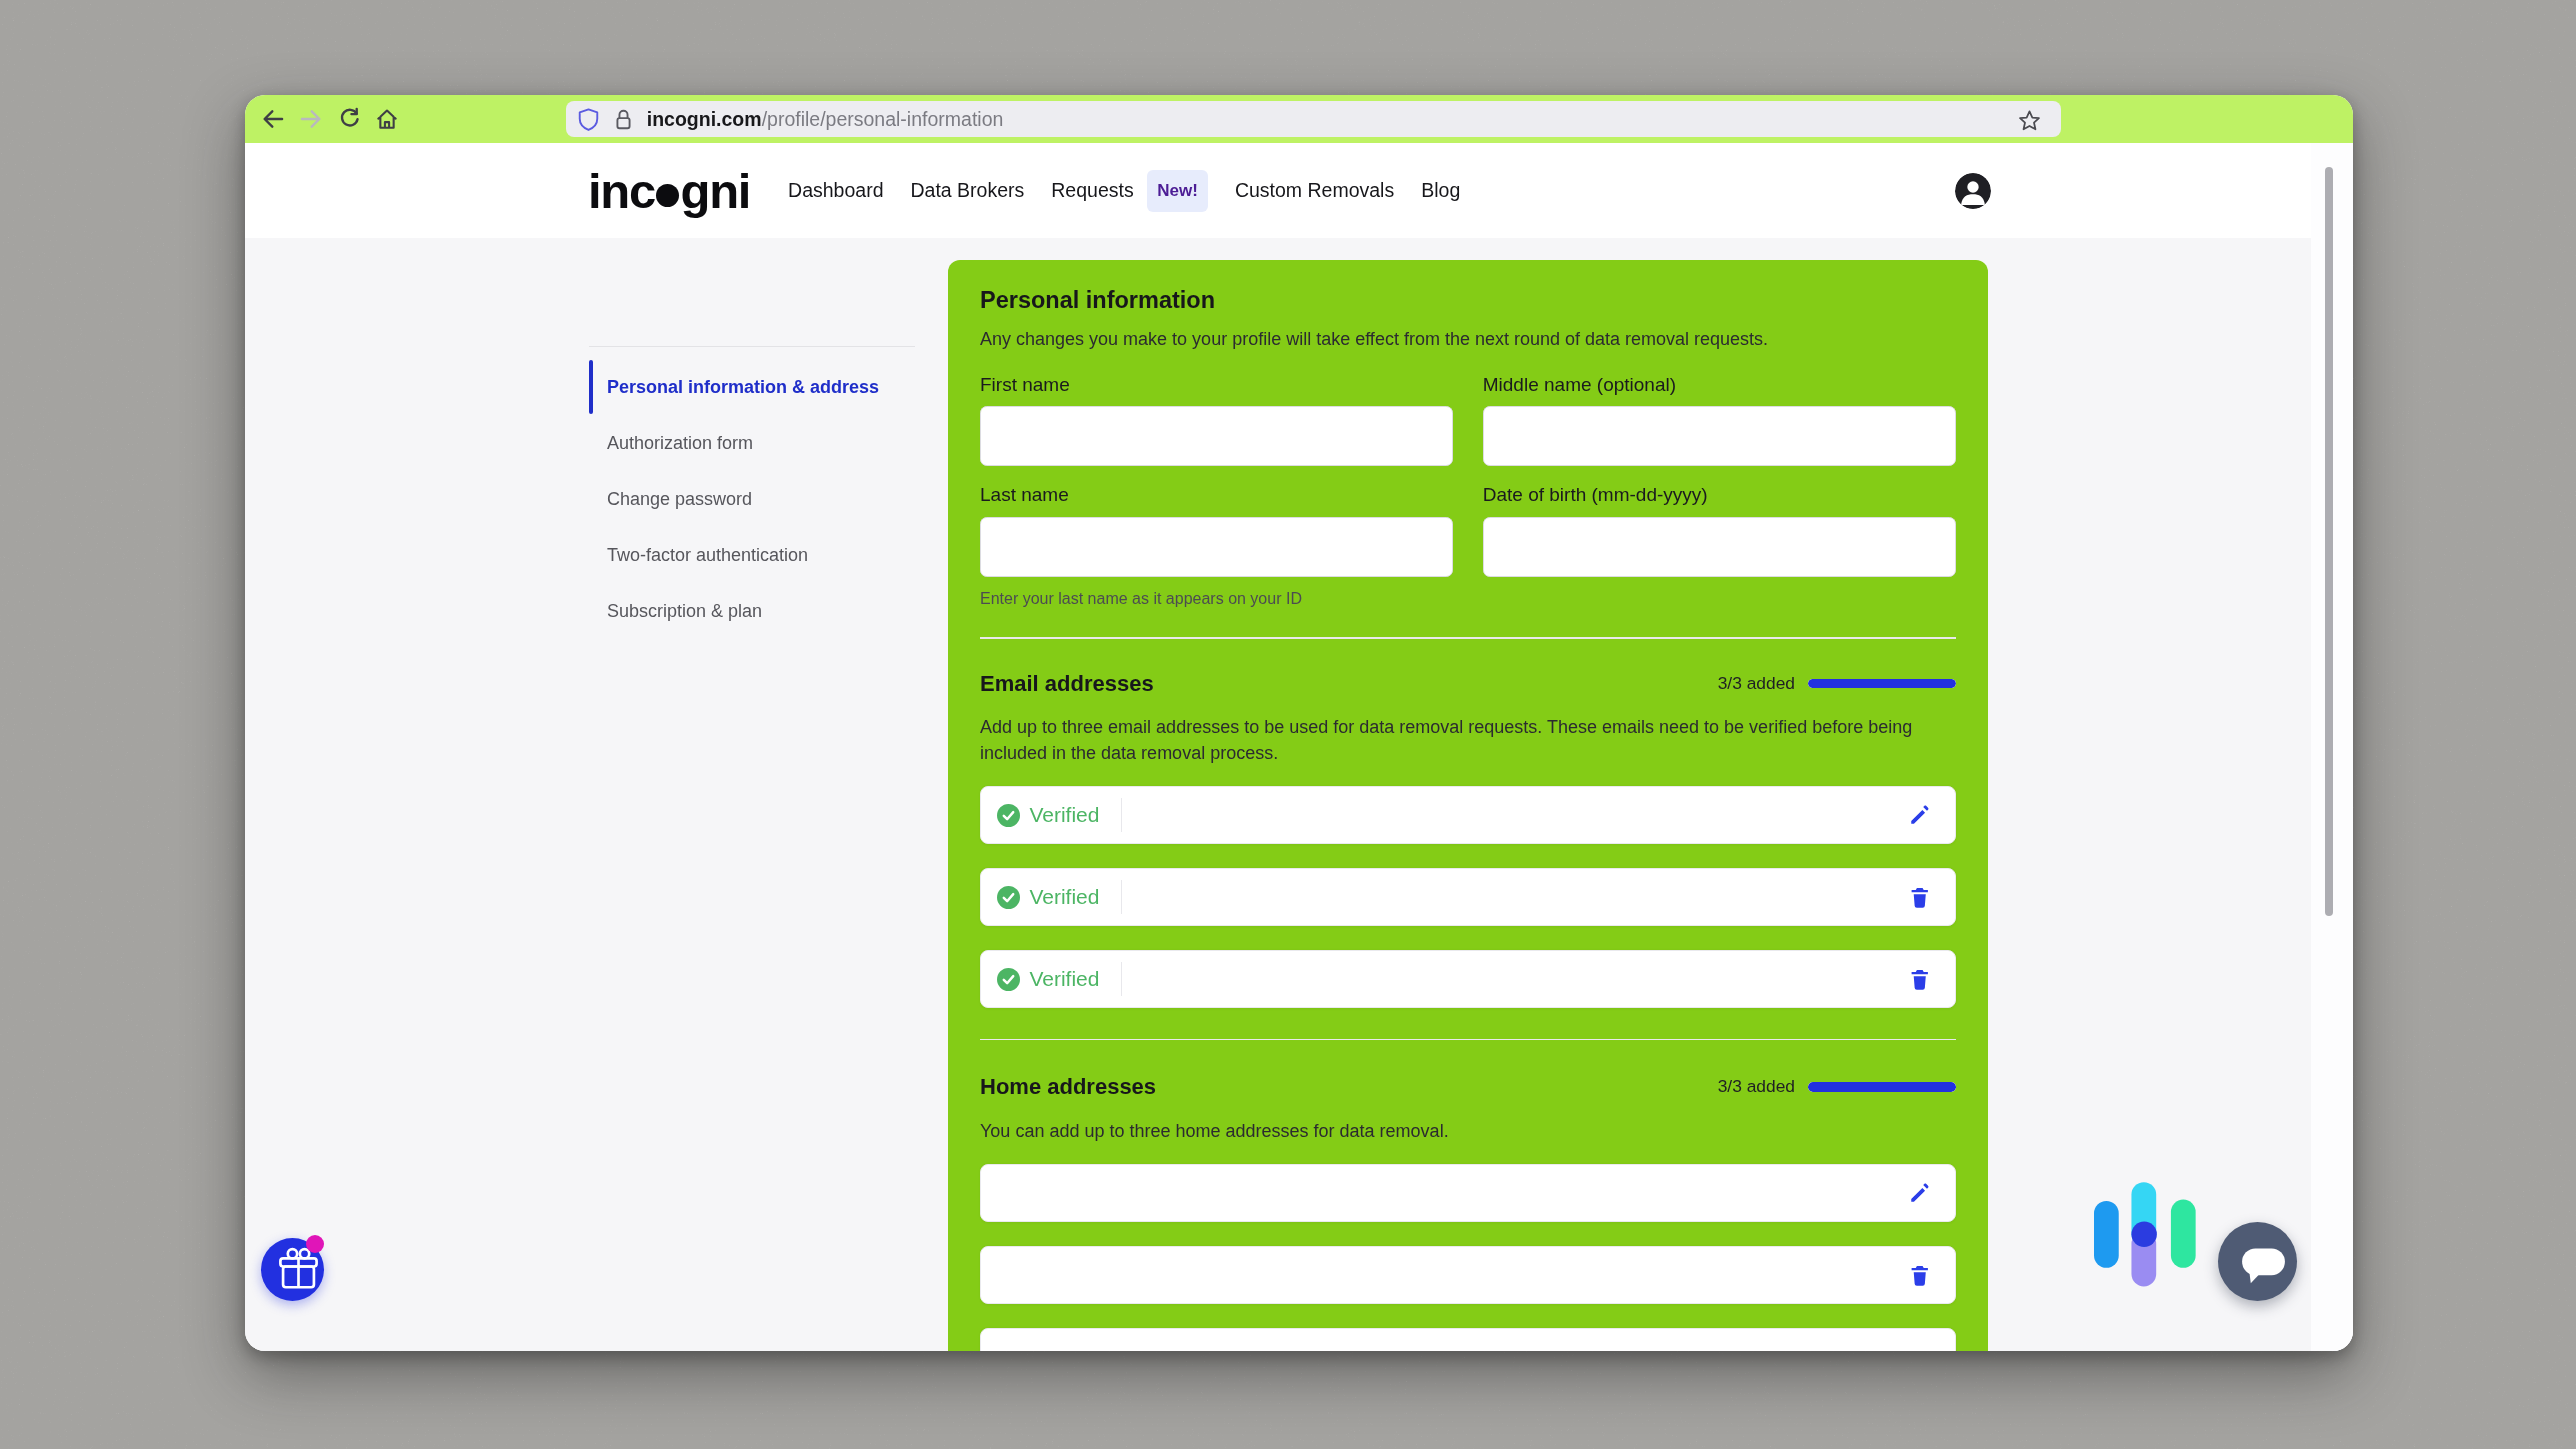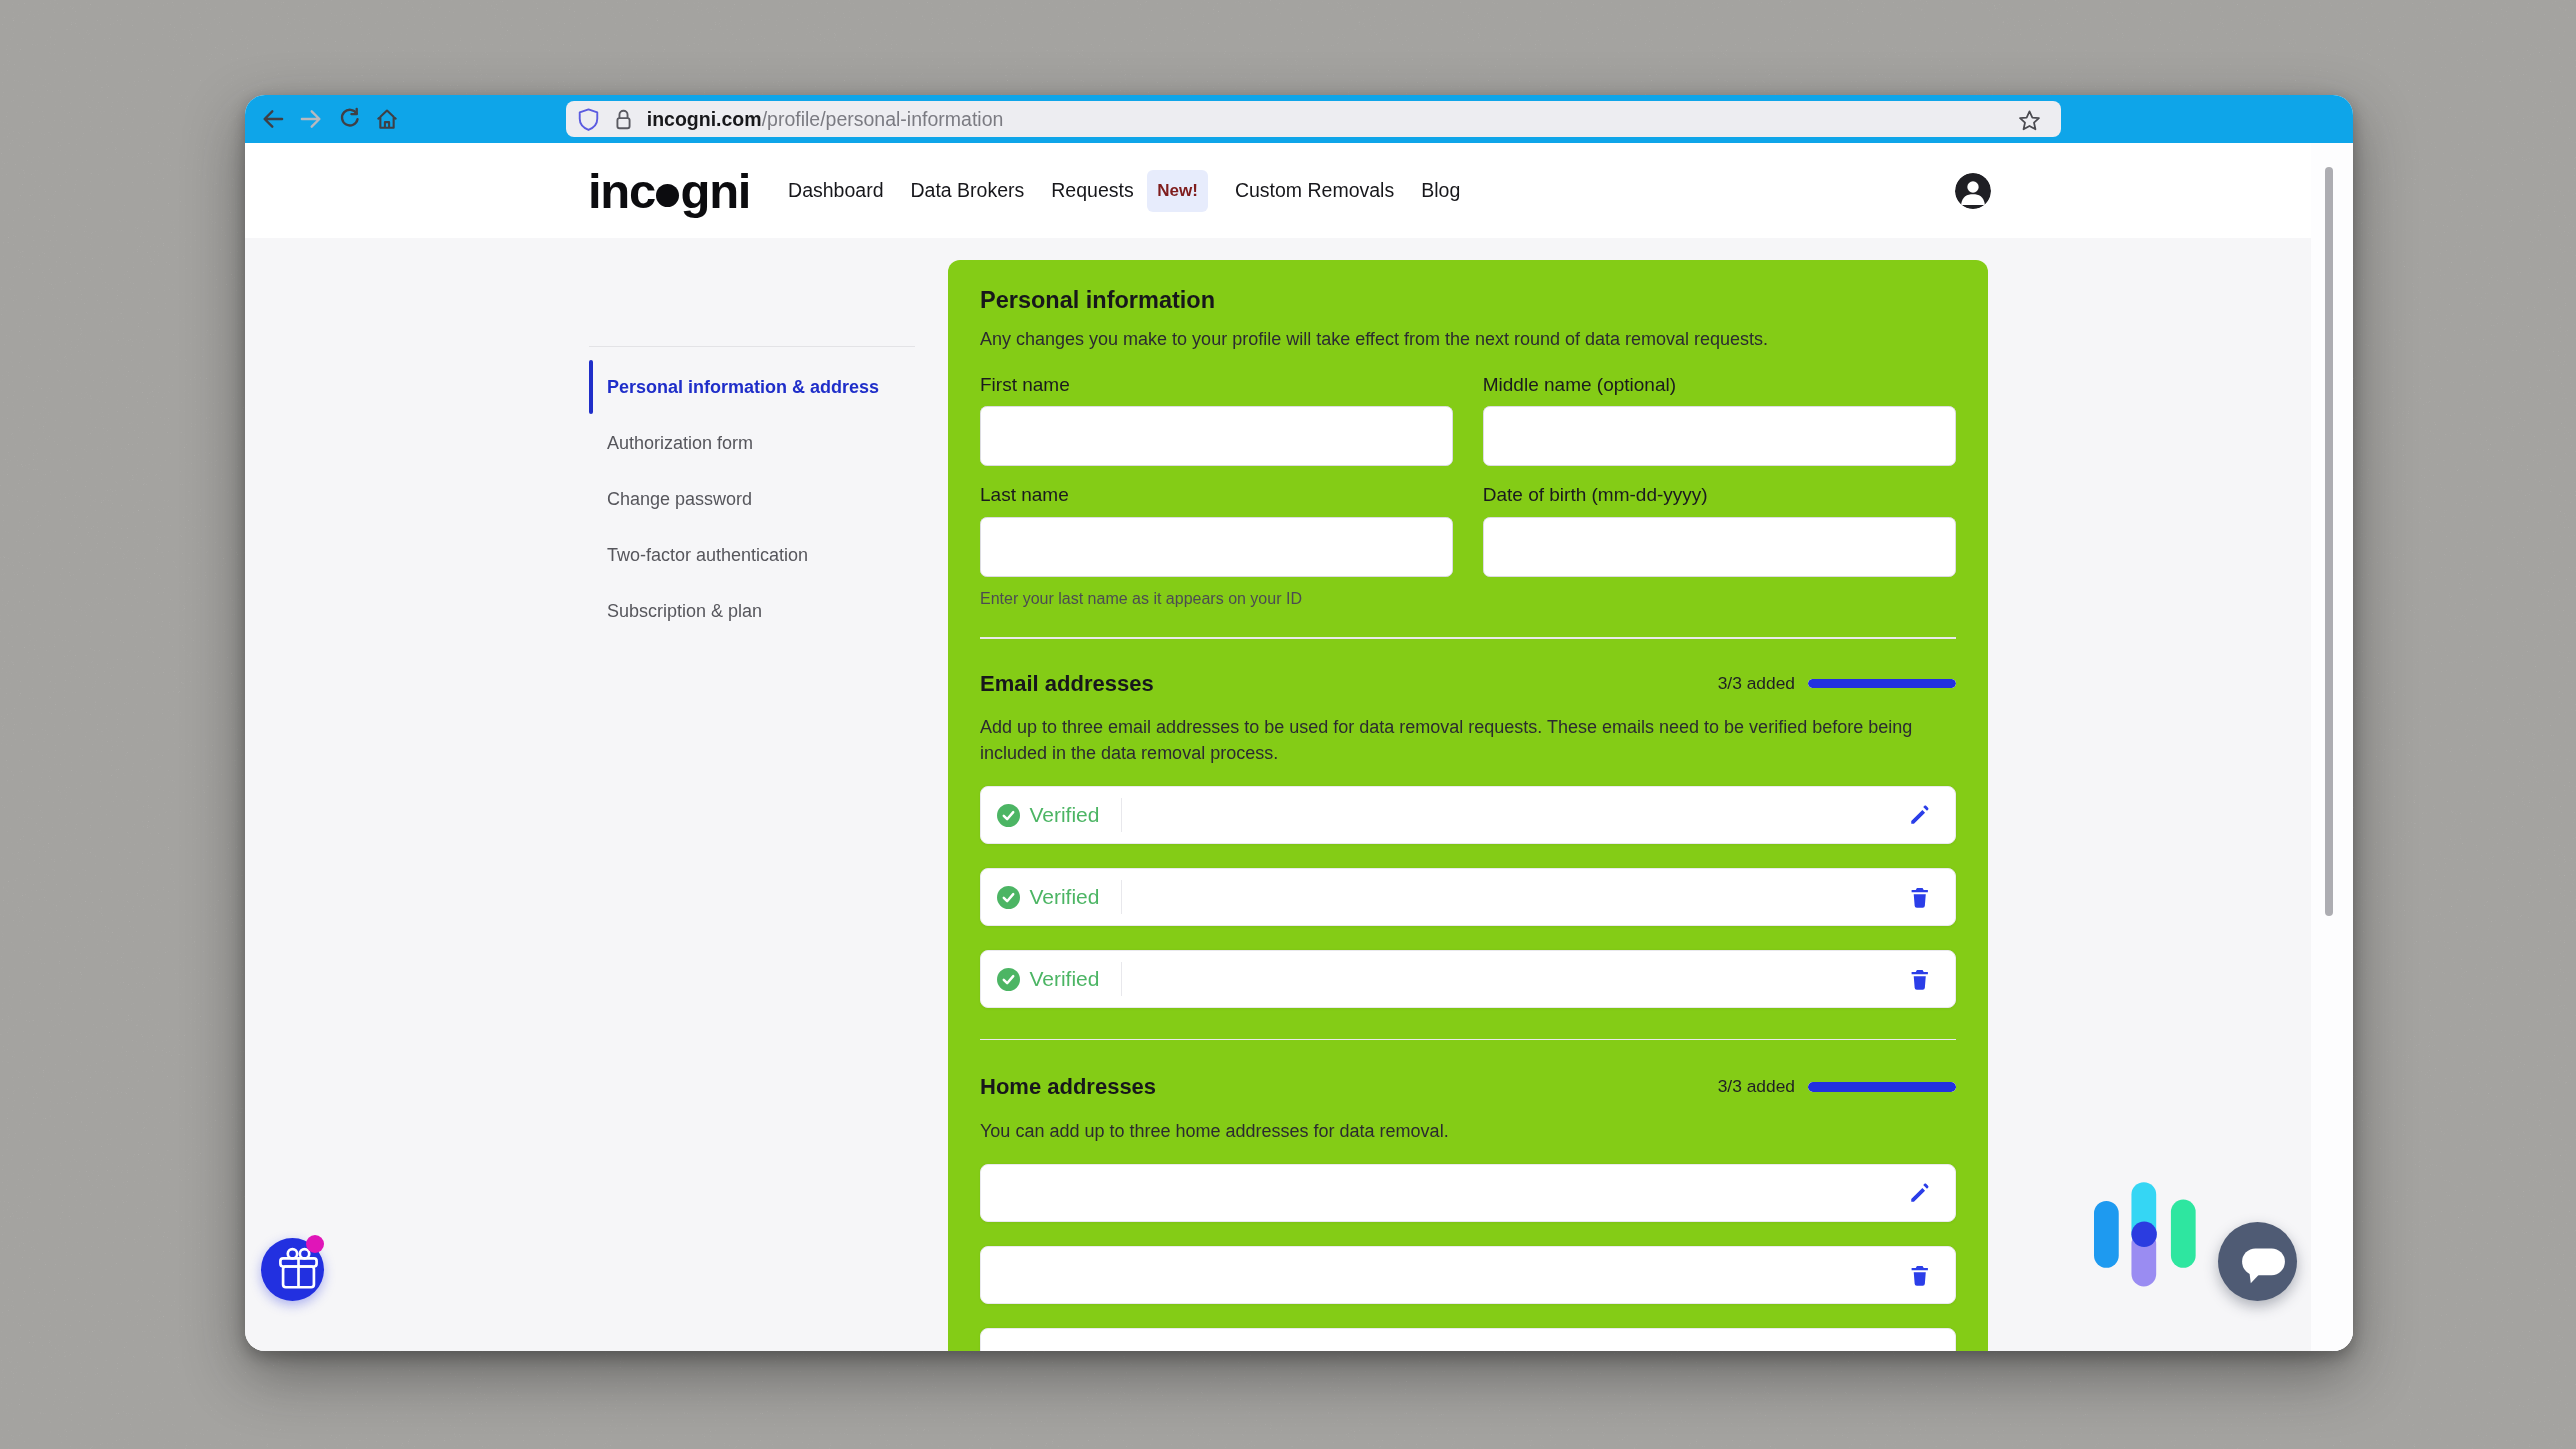--- a/index.html
+++ b/index.html
@@ -3,42 +3,42 @@
 <meta charset="utf-8">
 <style>
   html,body{margin:0;padding:0;background:#9f9e9b;}
   .stage{position:relative;width:2576px;height:1449px;overflow:hidden;
          background:#bcbab7;font-family:"Liberation Sans",sans-serif;}
   .noise{position:absolute;inset:0;pointer-events:none;}
   
   .window{position:absolute;left:245px;top:95px;width:2108px;height:1256px;
           background:#ffffff;border-radius:20px;overflow:hidden;
           box-shadow:0 23px 60px rgba(30,30,32,.45),0 5.4px 16px rgba(0,0,0,.28);}
-  .toolbar{position:absolute;left:0;top:0;width:100%;height:48px;background:#0ea5e9;
+  .toolbar{position:absolute;left:0;top:0;width:100%;height:48px;background:#bef264;
            border-bottom:0.7px solid #e6e6ea;display:flex;align-items:center;}
   .tbtn{background:none;border:none;padding:0;margin:0;width:38px;height:38px;
         display:flex;align-items:center;justify-content:center;cursor:pointer;}
   .tbtn:first-child{margin-left:9.4px;}
   .urlbar{position:absolute;left:321px;top:6px;width:1495px;height:36px;background:#ededf1;
           border-radius:8px;display:flex;align-items:center;}
   .urlbar .sh{margin-left:9.4px;}
   .url-text{margin-left:9.4px;font-size:19.5px;white-space:nowrap;}
   .url-domain{color:#18181b;font-weight:700;}
   .url-path{color:#7b7b82;font-weight:400;}
   .star-btn{position:absolute;right:12px;top:4.7px;background:none;border:none;cursor:pointer;}
   
   .navbar{position:absolute;left:0;top:48px;width:100%;height:95px;background:#ffffff;
           display:flex;align-items:center;}
   .logo{margin-left:343px;font-size:49px;font-weight:800;letter-spacing:-1.3px;color:#0c0c0f;
         display:flex;align-items:center;cursor:pointer;}
   .logo .o-dot{display:inline-block;width:23px;height:23px;border-radius:50%;
                background:#0c0c0f;margin:9.4px 1.3px 0 1.3px;}
   .mainnav{display:flex;align-items:center;gap:27px;margin-left:38px;}
   .navlink{font-size:19.5px;font-weight:500;color:#17171b;cursor:pointer;white-space:nowrap;}
-  .new-badge{margin-left:-13.4px;background:#e7ecfc;color:#7f1d1d;font-size:17px;font-weight:700;
+  .new-badge{margin-left:-13.4px;background:#e7ecfc;color:#4c1d95;font-size:17px;font-weight:700;
              padding:11px 10px;border-radius:6px;cursor:pointer;}
   .avatar{margin-left:auto;margin-right:362px;width:36px;height:36px;border-radius:50%;
           cursor:pointer;flex:0 0 auto;}
   
   .app{position:absolute;left:0;top:143px;right:0;bottom:0;background:#f6f6f8;}
   .scroll-track{position:absolute;right:0;top:48px;bottom:0;width:42px;background:#fdfdfe;}
   .scroll-thumb{position:absolute;right:20px;top:72px;width:8px;height:749px;
                 background:#adadb2;border-radius:4px;cursor:pointer;}
   
   .sidebar{position:absolute;left:344px;top:108px;width:326px;border-top:1.3px solid #e3e3e6;

